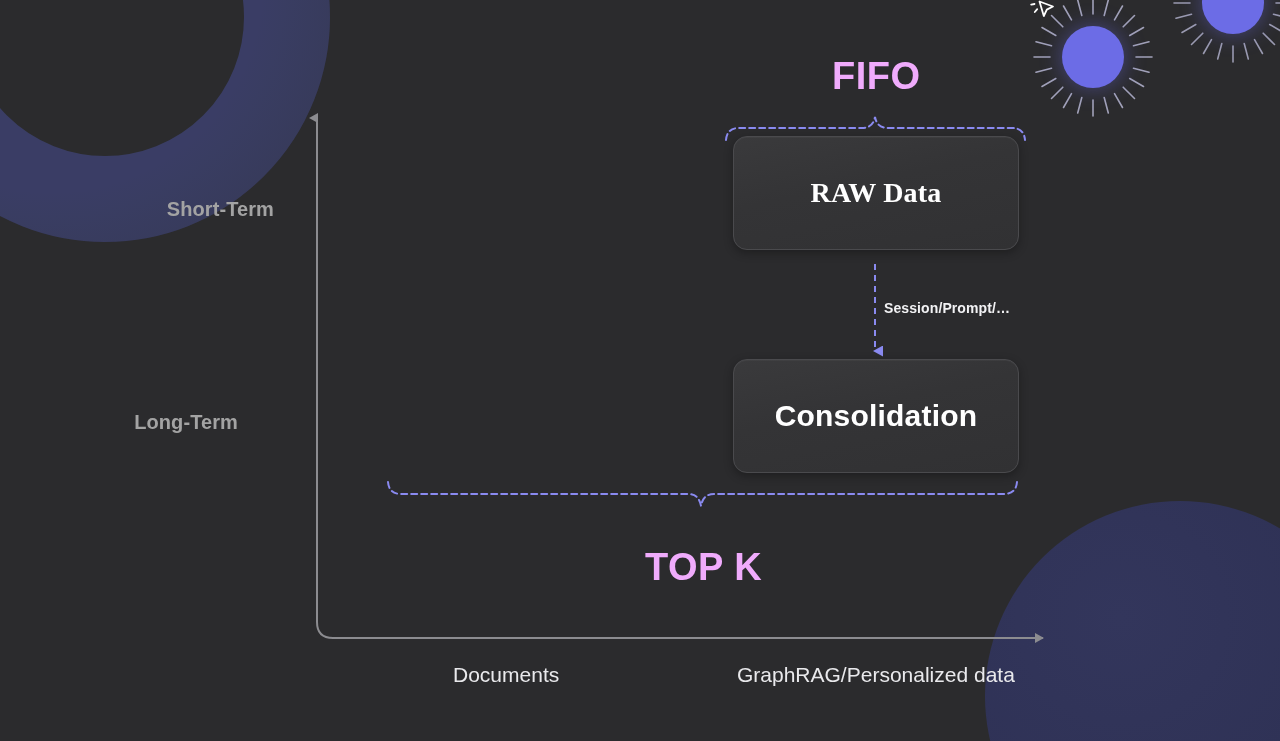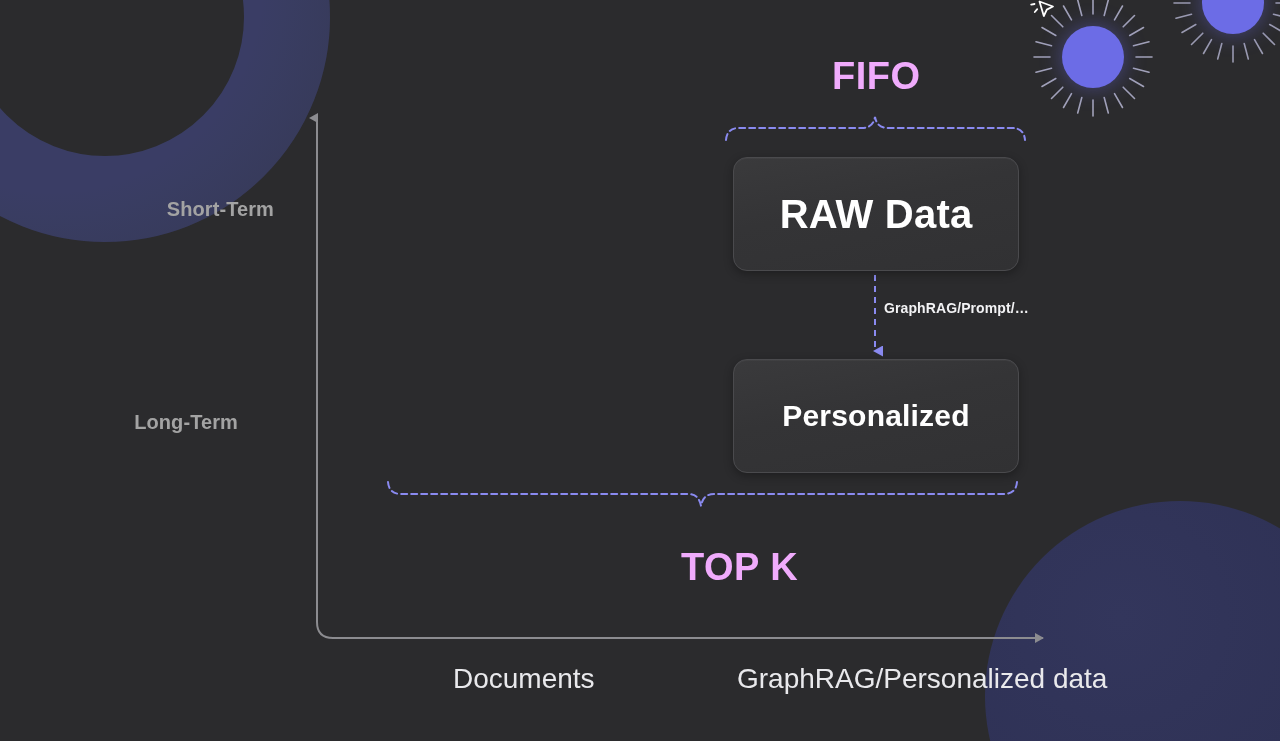--- a/index.html
+++ b/index.html
@@ -76,21 +76,21 @@
     letter-spacing: .1px;
     text-align: right;
     white-space: nowrap;
   }
   #y-label-short { right: 1006px; top: 198px; }
   #y-label-long  { right: 1042px; top: 411px; }
 
   .x-label {
     position: absolute;
     color: #e9e9ec;
-    font-size: 28px;
+    font-size: 21px;
     font-weight: 400;
     white-space: nowrap;
     text-align: center;
   }
   #x-label-documents { left: 453px; top: 663px; }
   #x-label-session   { left: 737px; top: 663px; }
 
   
   .node {
     position: absolute;
@@ -98,39 +98,39 @@
     border: 1px solid #4a4a4d;
     background: linear-gradient(168deg, #3a3a3c 0%, #343436 42%, #313133 100%);
     box-shadow: 0 3px 10px rgba(0,0,0,.30), inset 0 1px 0 rgba(255,255,255,.035);
     display: flex;
     align-items: center;
     justify-content: center;
     color: #ffffff;
     font-weight: 700;
     letter-spacing: .2px;
   }
-  #node-raw           { left: 733px; top: 157px; width: 284px; height: 112px; font-size: 40px; }
+  #node-raw           { left: 733px; top: 136px; width: 284px; height: 112px; font-size: 28px; font-family: Liberation Serif, serif; }
   #node-consolidation { left: 733px; top: 359px; width: 284px; height: 112px; font-size: 30px; }
   #node-rag {
     left: 387px; top: 359px; width: 284px; height: 112px; font-size: 30px;
     background: linear-gradient(168deg, #3e3e40 0%, #363638 45%, #303032 100%);
   }
 
   
   #connectors { position: absolute; left: 0; top: 0; }
 
   
   .brace-caption {
     position: absolute;
     color: #f0abfc;
     font-weight: 700;
     white-space: nowrap;
   }
   #caption-fifo  { left: 832px; top: 55px; font-size: 38px; letter-spacing: .5px; }
-  #caption-topk  { left: 645px; top: 546px; font-size: 38px; letter-spacing: .5px; margin-left: 36px; }
+  #caption-topk  { left: 645px; top: 546px; font-size: 38px; letter-spacing: .5px; }
 
   #edge-label {
     position: absolute;
     left: 884px;
     top: 300px;
     color: #f2f2f4;
     font-size: 14px;
     font-weight: 700;
     white-space: nowrap;
     letter-spacing: .1px;
@@ -258,22 +258,22 @@
              Q703 494 714 494
              L1004 494
              Q1016 494 1017 482" fill="none" stroke="#8a8af0" stroke-width="2" stroke-dasharray="6 4" stroke-linecap="round"></path>
 
     <line x1="875" y1="264" x2="875" y2="351" stroke="#8a8af0" stroke-width="2" stroke-dasharray="6 5" marker-end="url(#edge-arrow-down)"></line>
   </svg>
 
   <div class="brace-caption" id="caption-fifo">FIFO</div>
   <div class="brace-caption" id="caption-topk">TOP K</div>
 
-  <div id="edge-label">GraphRAG/Prompt/…</div>
+  <div id="edge-label">Session/Prompt/…</div>
 
   <div class="node" id="node-raw">
     <span>RAW Data</span>
   </div>
   <div class="node" id="node-consolidation">
-    <span>Personalized</span>
+    <span>Consolidation</span>
   </div>
 
 </div>
 
 </body></html>

